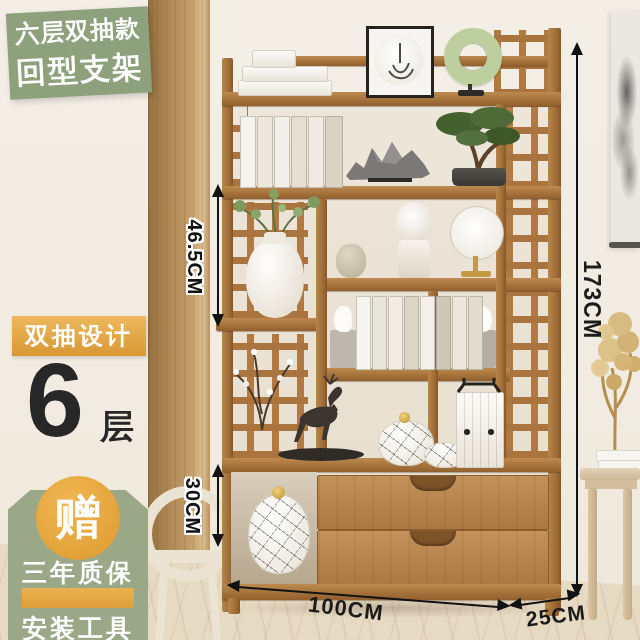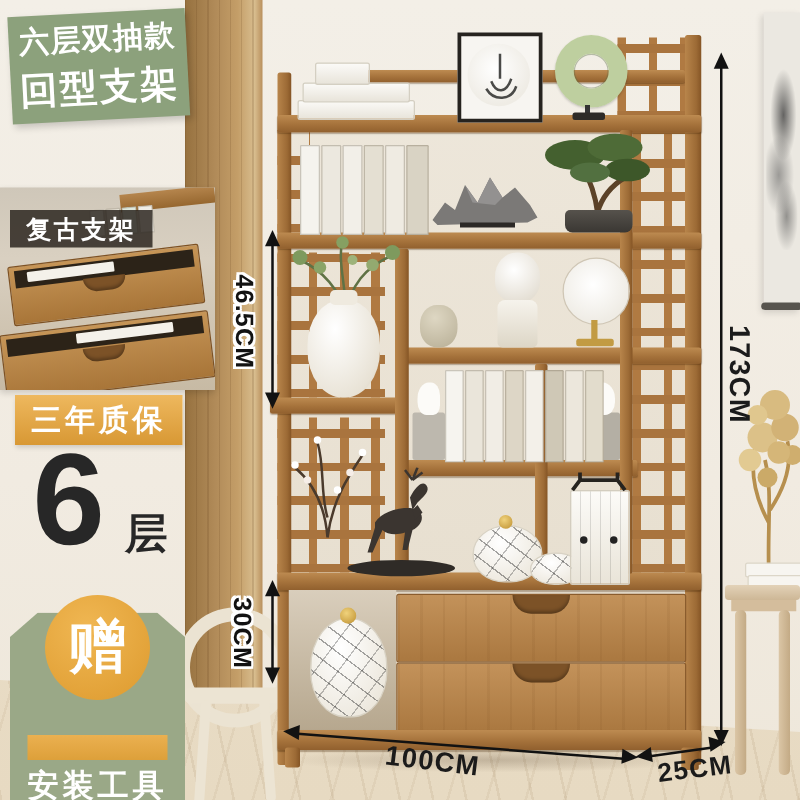--- a/index.html
+++ b/index.html
@@ -324,44 +324,25 @@
     <div class="abs tri" style="left:509px;top:598px;transform:rotate(-98deg);"></div>
     <div class="abs tri" style="left:568px;top:588px;transform:rotate(82deg);"></div>
     <div class="abs plain-label" style="left:526px;top:604px;transform:rotate(-7deg);font-size:21px;">25CM</div>
   </div>
 
   <div class="abs badge-top">
     <div class="l1">六层双抽款</div>
     <div class="l2">回型支架</div>
   </div>
 
-  <div class="abs inset">
-    <div class="abs" style="left:96px;top:2px;width:76px;height:14px;transform:rotate(-6deg);background:linear-gradient(180deg,#b5854d,#96672f);"></div>
-    <div class="abs books-row" style="left:72px;top:16px;transform:rotate(-5deg);">
-      <div class="bk" style="width:10px;height:20px;background:#f3f0e9;"></div>
-      <div class="bk" style="width:10px;height:20px;background:#e7e2d6;"></div>
-      <div class="bk" style="width:10px;height:20px;background:#dfe8dc;"></div>
-      <div class="bk" style="width:10px;height:20px;background:#f0ede5;"></div>
-    </div>
-    <div class="abs inset-drawer" style="left:8px;top:54px;width:152px;height:46px;transform:rotate(-7deg);">
-      <div class="inner"></div>
-      <div class="inset-book" style="left:14px;top:5px;width:70px;"></div>
-      <div class="drawer-handle" style="position:absolute;left:58px;top:16px;width:34px;height:11px;"></div>
-    </div>
-    <div class="abs inset-drawer" style="left:2px;top:108px;width:166px;height:52px;transform:rotate(-7deg);">
-      <div class="inner"></div>
-      <div class="inset-book" style="left:60px;top:5px;width:78px;"></div>
-      <div class="drawer-handle" style="position:absolute;left:64px;top:18px;width:34px;height:11px;"></div>
-    </div>
-    <div class="abs inset-label">复古支架</div>
-  </div>
-
-  <div class="abs badge-gold">三年质保</div>
+
+  <div class="abs badge-gold">双抽设计</div>
 
   <div class="abs big-six">6</div>
   <div class="abs six-unit">层</div>
 
   <div class="abs tag-green"></div>
   <div class="abs gift-circle">赠</div>
+  <div class="abs warranty">三年质保</div>
   <div class="abs gold-bar"></div>
   <div class="abs tools">安装工具</div>
 
 </div>
 
 </body></html>

